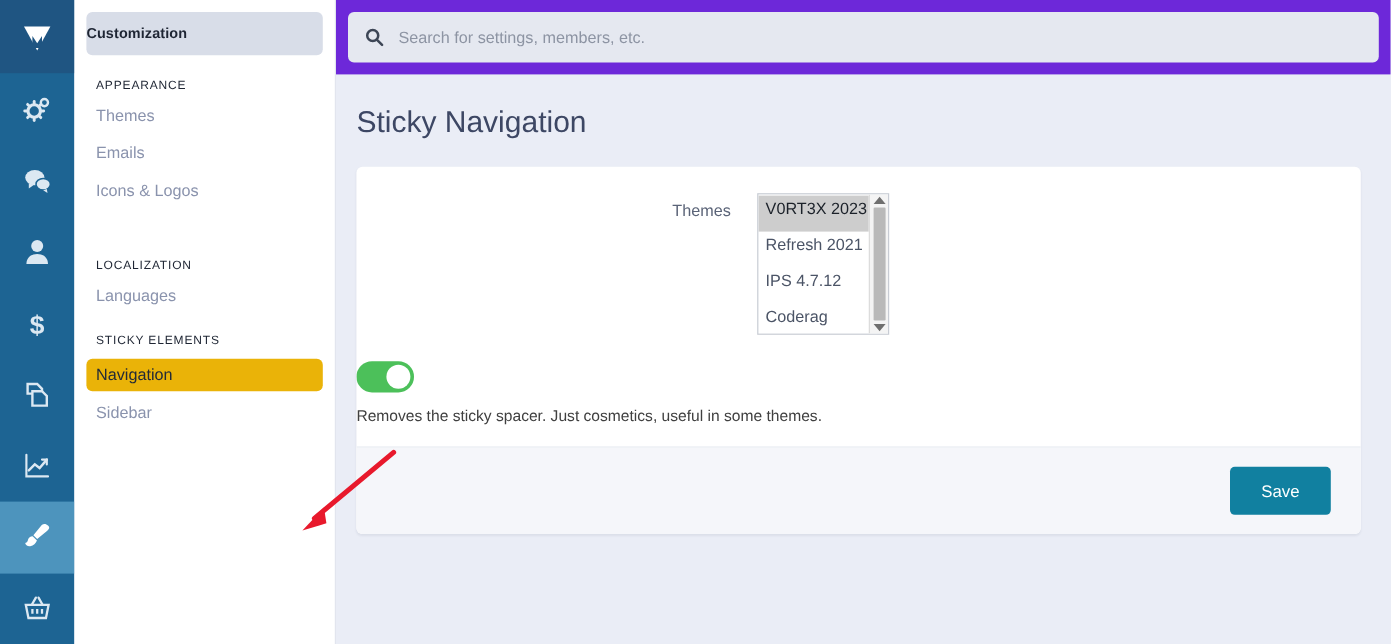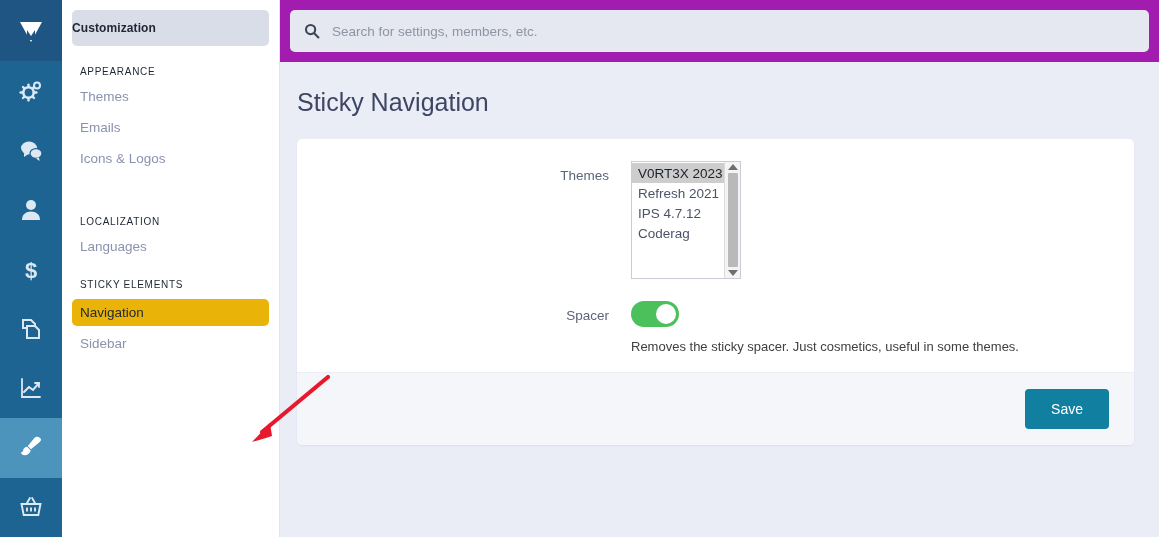--- a/index.html
+++ b/index.html
@@ -52,21 +52,21 @@
     padding: 6px 0 6px 8px; margin-left: 0px;
   }
 
   
   .arrow { position: absolute; left: 178px; top: 370px;
     width: 100px; height: 90px; pointer-events: none; }
 
   
   .main { flex: 1; height: 537px; display: flex; flex-direction: column;
     background: #eaedf6; overflow: hidden; }
-  .topbar { height: 62px; background: #a21caf; display: flex; align-items: center;
+  .topbar { height: 62px; background: #6d28d9; display: flex; align-items: center;
     padding: 0 10px; flex: 0 0 62px; }
   .search {
     flex: 1; height: 42px; background: #e5e8f0; border-radius: 5px;
     display: flex; align-items: center; padding: 0 14px; gap: 12px; cursor: text;
   }
   .search input {
     border: 0; outline: 0; background: transparent; flex: 1;
     font-family: "Liberation Sans", sans-serif; font-size: 13.5px; color: #3d4656;
   }
   .search input::placeholder { color: #8d94a3; }
@@ -83,21 +83,21 @@
     font-size: 13.5px; color: #5b6478; padding-top: 7px;
   }
   .row-field { flex: 1; }
 
   
   .listbox {
     width: 110px; height: 118px; border: 1px solid #c8ccd4; background: #fff;
     display: flex; overflow: hidden;
   }
   .listbox-opts { flex: 1; padding: 1px 0 0 0; }
-  .opt { font-size: 13.5px; color: #4b5466; padding: 3px 0 2px 6px;
+  .opt { font-size: 13.5px; color: #4b5466; padding: 3px 0 12px 6px;
     white-space: nowrap; cursor: pointer; }
   .opt.selected { background: #cdcdcd; color: #1b2129; }
   .sbar { width: 16px; flex: 0 0 16px; background: #f4f4f4;
     border-left: 1px solid #dcdcdc; display: flex; flex-direction: column;
     align-items: center; justify-content: space-between; padding: 2px 0; cursor: pointer;}
   .sbar-arrow { width: 0; height: 0; border-left: 5px solid transparent;
     border-right: 5px solid transparent; }
   .sbar-up { border-bottom: 6px solid #6f6f6f; }
   .sbar-dn { border-top: 6px solid #6f6f6f; }
   .sbar-thumb { width: 10px; flex: 1; background: #b9b9b9; margin: 3px 0; border-radius: 1px; }
@@ -266,21 +266,20 @@
               <div class="sbar">
                 <div class="sbar-arrow sbar-up"></div>
                 <div class="sbar-thumb"></div>
                 <div class="sbar-arrow sbar-dn"></div>
               </div>
             </div>
           </div>
         </div>
 
         <div class="row" style="margin-top:22px">
-          <div class="row-label">Spacer</div>
           <div class="row-field">
             <div class="toggle">
               <div class="knob"></div>
             </div>
             <div class="hint">Removes the sticky spacer. Just cosmetics, useful in some themes.</div>
           </div>
         </div>
 
       </div>
 

